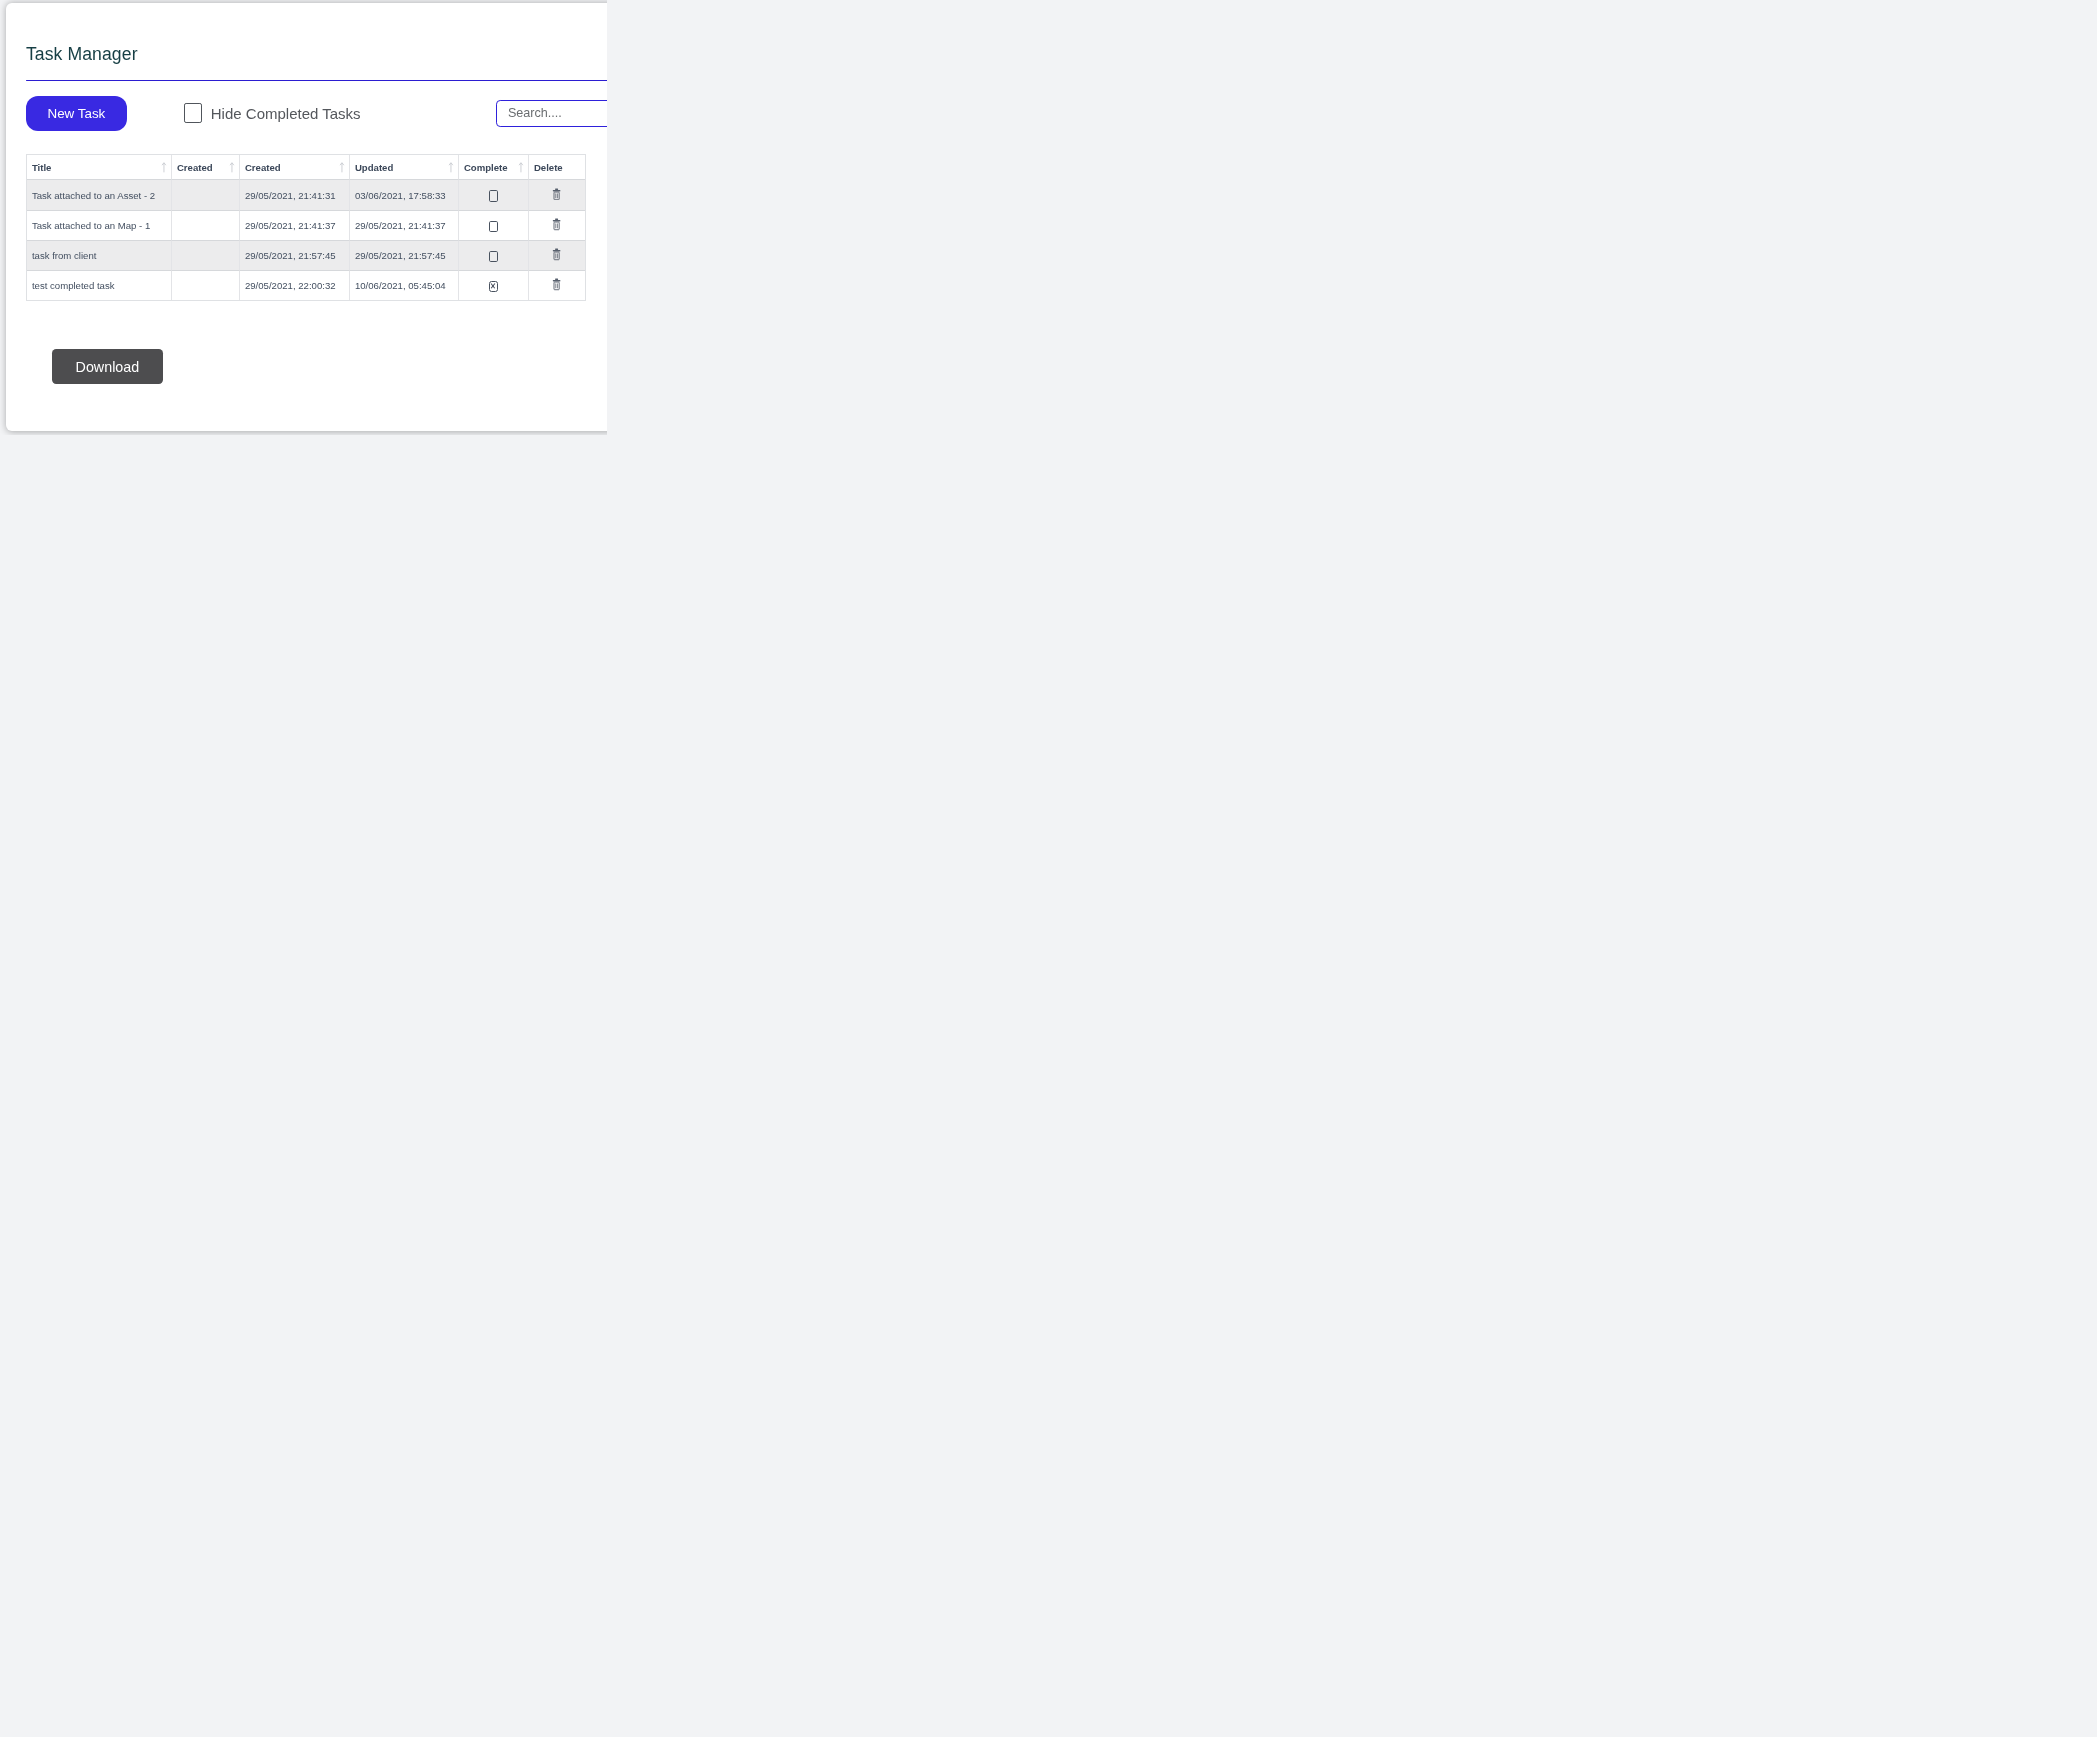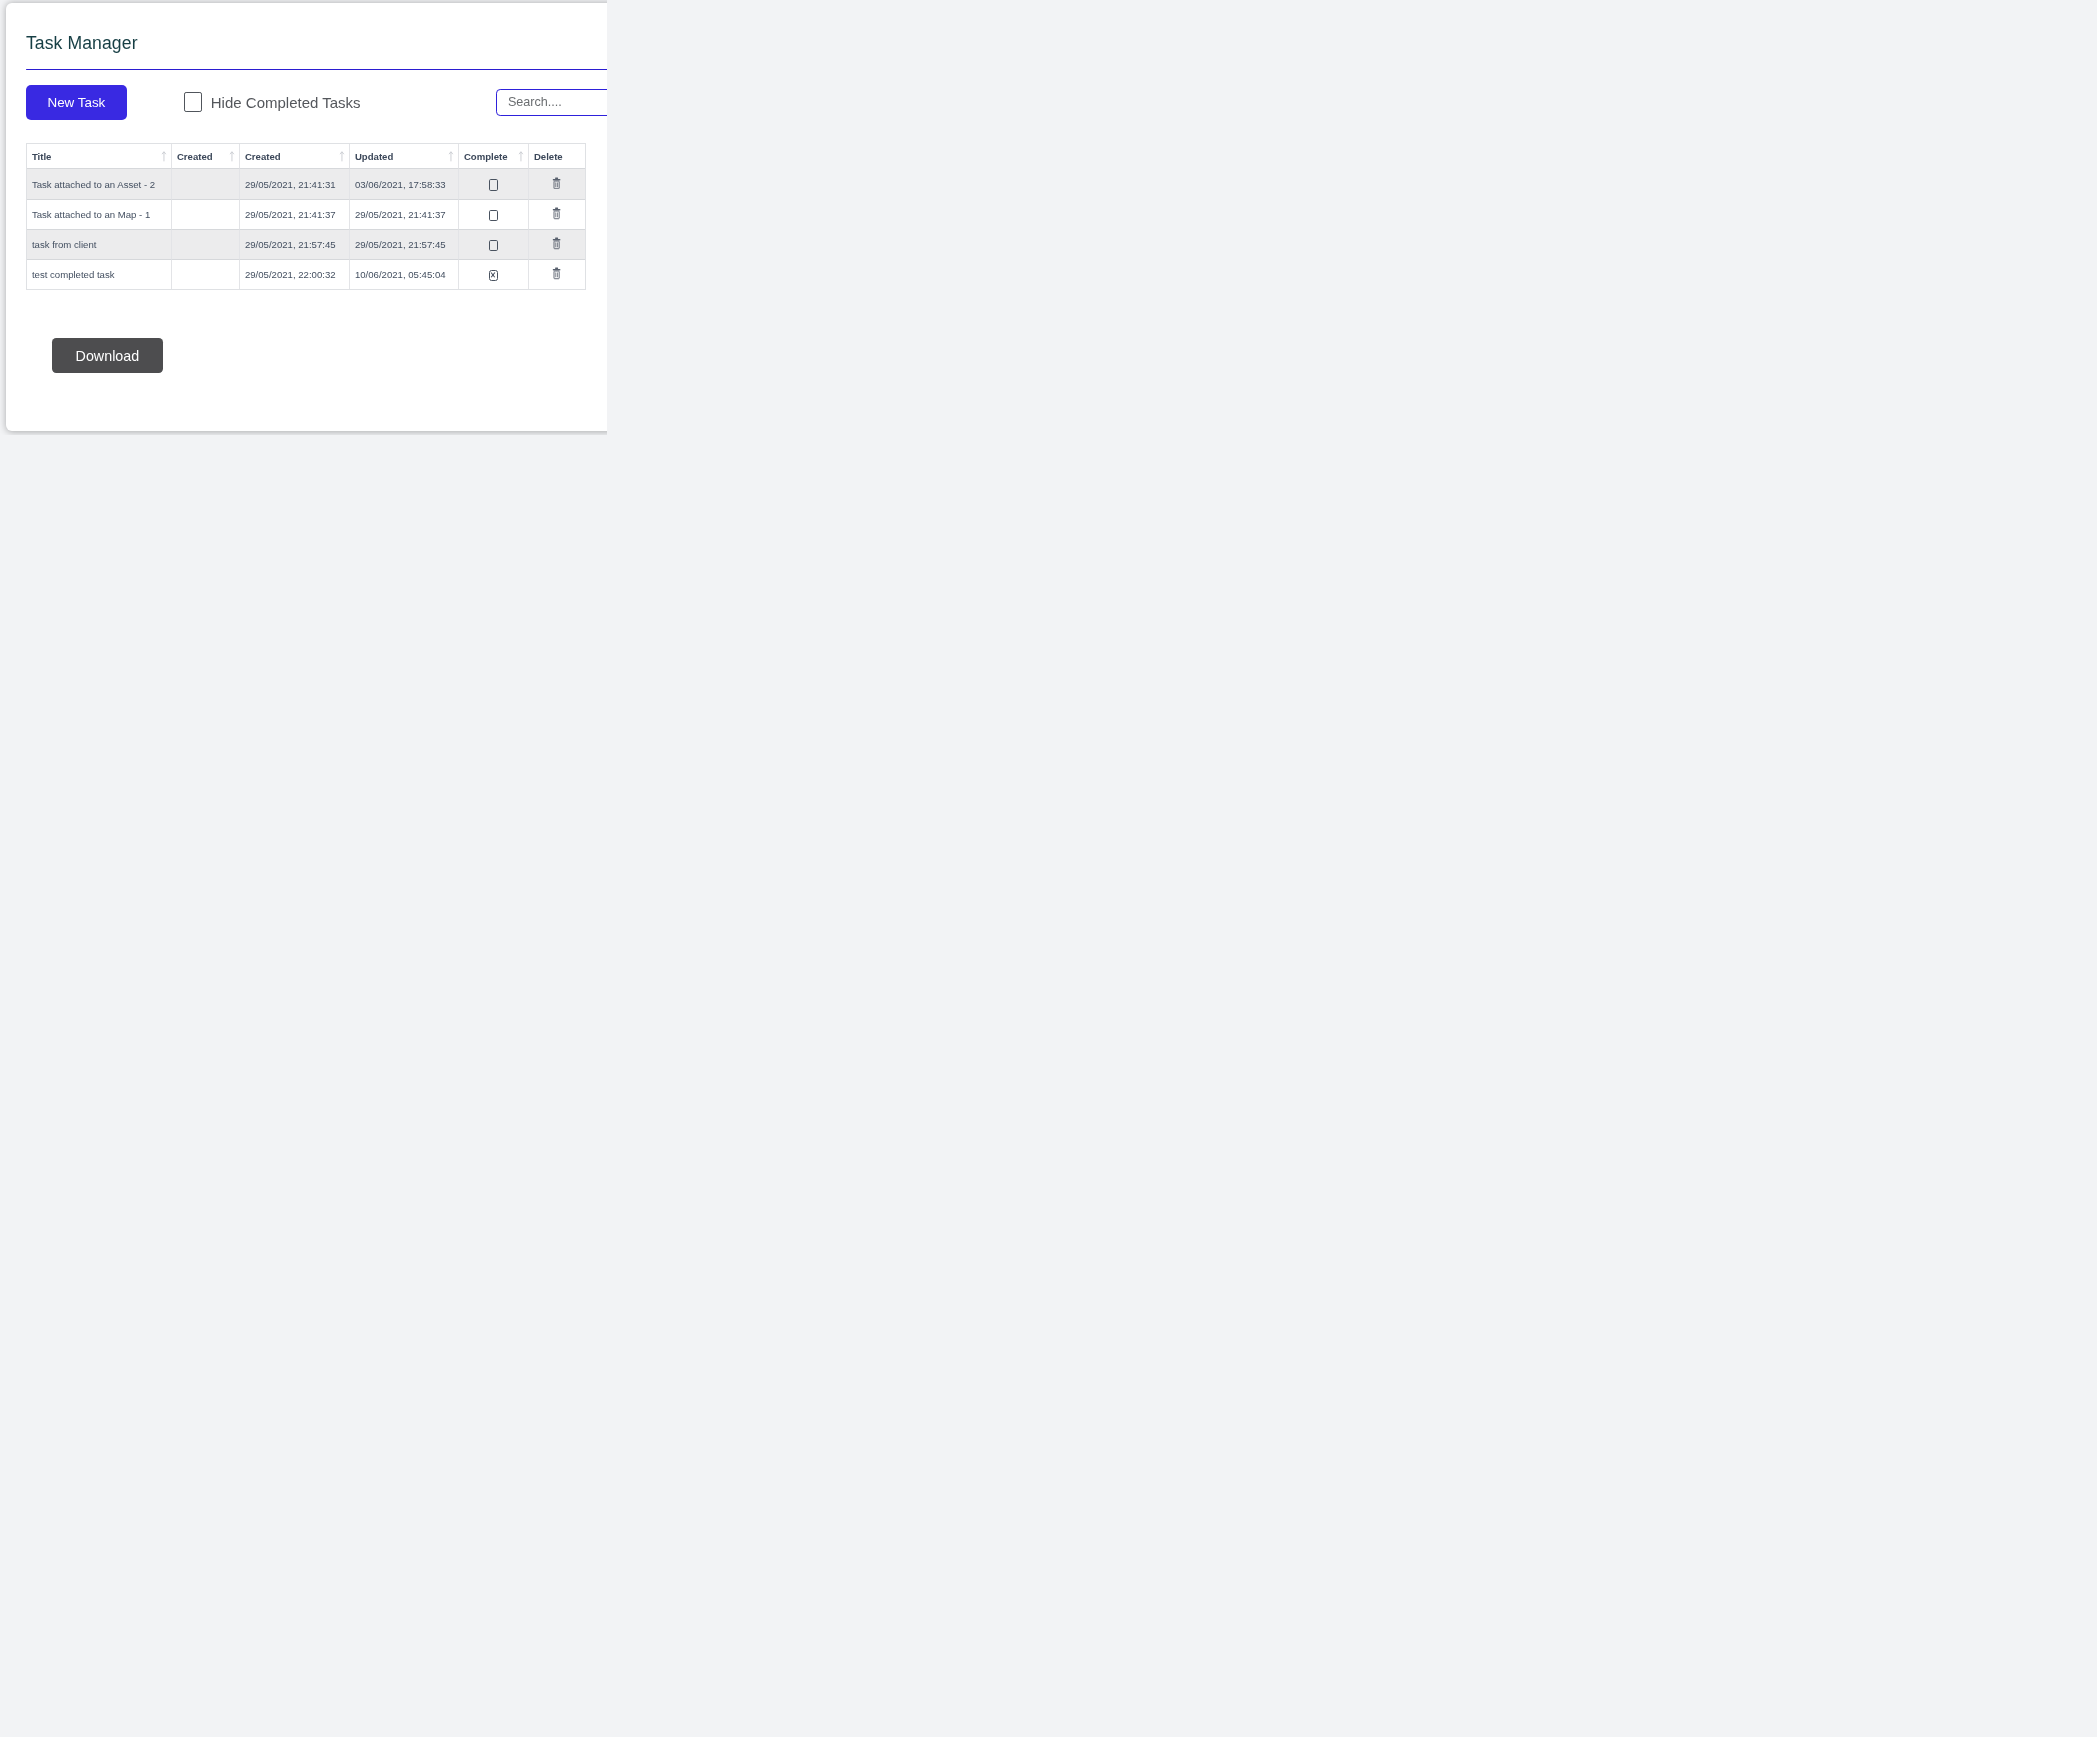--- a/index.html
+++ b/index.html
@@ -9,21 +9,21 @@
     font-family:"Liberation Sans", sans-serif;
   }
   .modal{
     position:relative;
     margin:3.4px 5.9px;
     width:688px;height:428px;
     background:#ffffff;
     border-radius:5.9px;
     box-shadow:0 0.8px 7.6px rgba(0,0,0,0.30);
     box-sizing:border-box;
-    padding:1px 17px 0 20px;
+    padding:12px 17px 0 20px;
   }
   .close-btn{
     position:absolute;top:14.3px;right:17px;
     width:19.3px;height:19.3px;
     background:none;border:none;padding:0;cursor:pointer;
     display:flex;align-items:center;justify-content:center;
   }
   .page-title{
     margin:0;padding-top:28.5px;
     font-size:17.6px;font-weight:500;
@@ -35,21 +35,21 @@
     height:1.3px;background:#2B1DD1;border-radius:0.8px;
   }
   .toolbar{
     margin-top:14.7px;
     display:flex;align-items:center;
     height:35px;
   }
   .new-task-btn{
     width:101px;height:35px;
     background:#3929E2;color:#ffffff;
-    border:none;border-radius:5px;
+    border:none;border-radius:12px;
     font-size:13.4px;font-family:inherit;
     cursor:pointer;
   }
   .hide-group{
     margin-left:57px;
     display:flex;align-items:center;gap:8.4px;
     cursor:pointer;
   }
   .big-checkbox{
     width:18.5px;height:20px;

